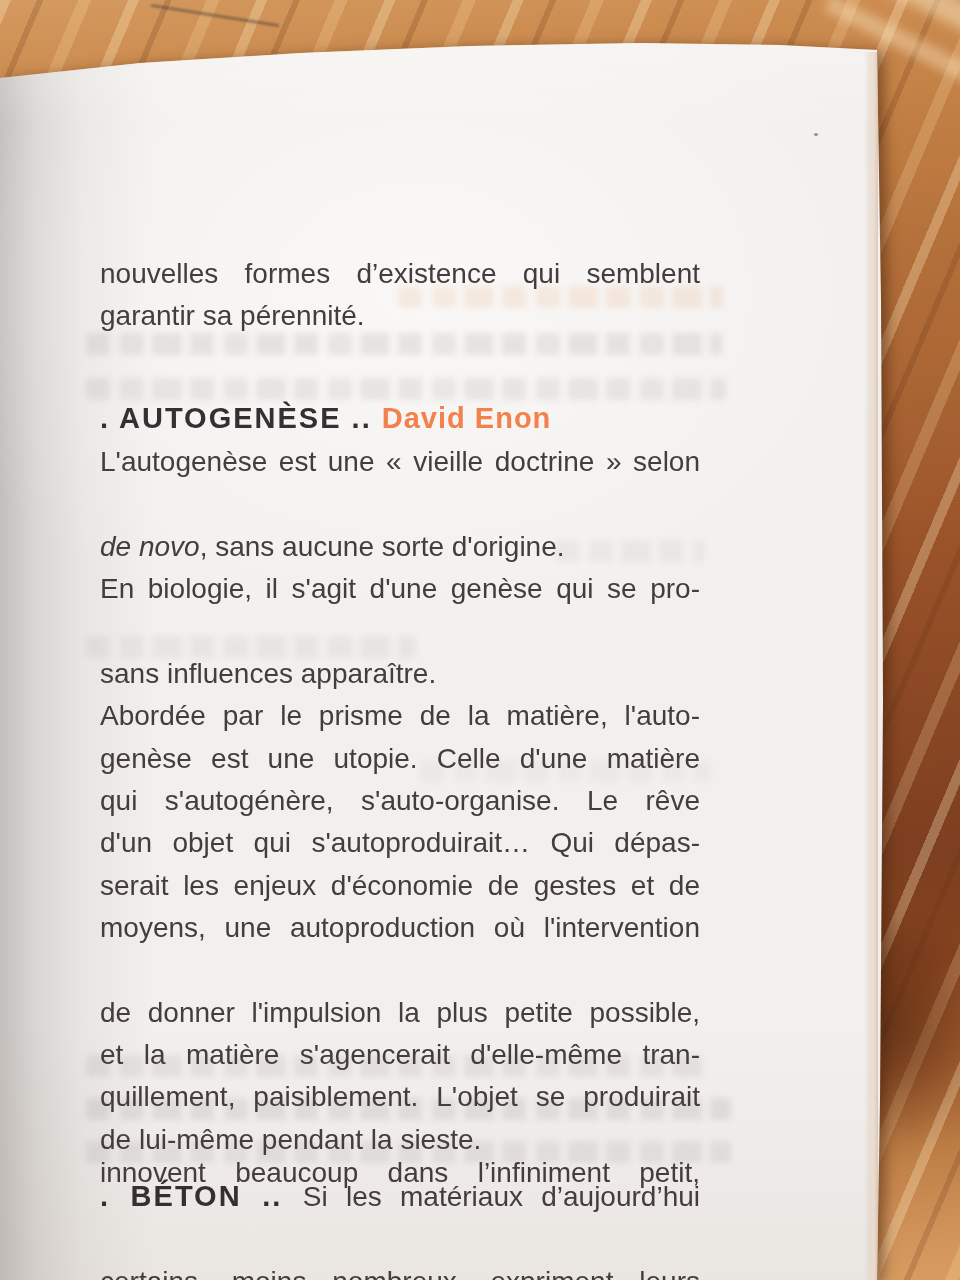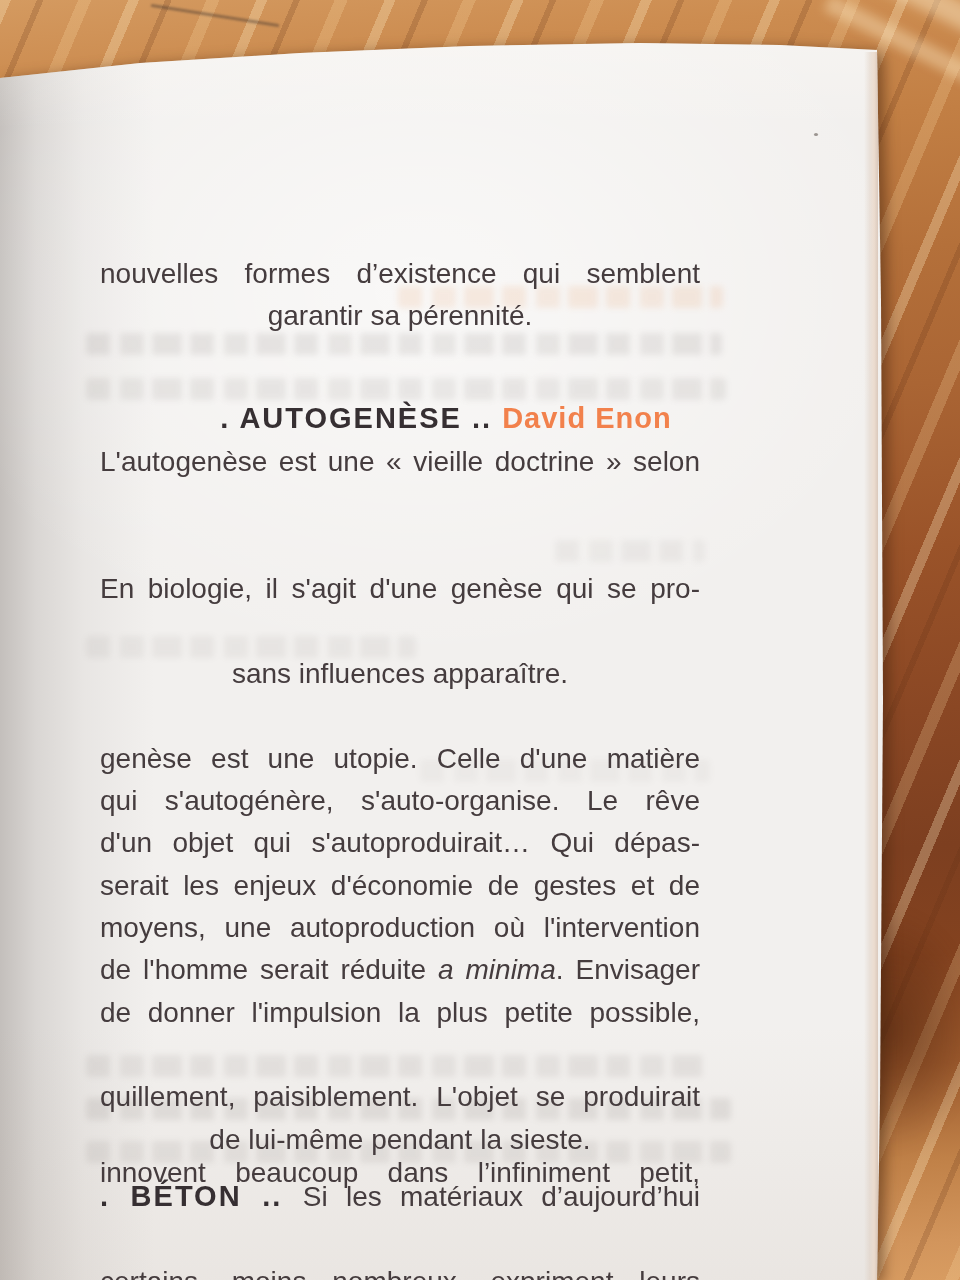--- a/index.html
+++ b/index.html
@@ -48,21 +48,21 @@
       rgba(235,217,202,0.85) 72%, rgba(198,168,146,0.55) 100%);}
   .dust-speck{position:absolute;left:814px;top:133px;width:4px;height:3px;
     background:#6b625c;border-radius:50%;opacity:.65;}
 
   
   .ghost{position:absolute;height:22px;border-radius:4px;filter:blur(3px);}
 
   
   .text-column{position:absolute;left:100px;top:0;width:600px;height:1280px;}
   .line{position:absolute;left:0;width:100%;line-height:43px;font-size:28px;
-    color:var(--ink,#453c3e);white-space:nowrap;text-align:center;}
+    color:var(--ink,#453c3e);white-space:nowrap;text-align:left;}
   .line.j{white-space:normal;text-align:justify;text-align-last:justify;
     -moz-text-align-last:justify;text-justify:inter-word;}
   .s-n{font-style:normal;}
   .s-i{font-style:italic;}
   .s-b{font-weight:700;font-size:29px;letter-spacing:2px;color:var(--head,#362f32);}
   .s-o{font-weight:700;font-size:29px;letter-spacing:1px;color:var(--accent,#f2814c);}
 </style>
 </head>
 <body>
 
@@ -90,31 +90,33 @@
           <div class="ghost" style="left: 86px; top: 636px; width: 330px; opacity: 0.16; background: repeating-linear-gradient(90deg, rgba(120, 112, 108, 0.55) 0px, rgba(120, 112, 108, 0.55) 24px, rgba(120, 112, 108, 0) 24px, rgba(120, 112, 108, 0) 34px, rgba(120, 112, 108, 0.5) 34px, rgba(120, 112, 108, 0.5) 58px, rgba(120, 112, 108, 0) 58px, rgba(120, 112, 108, 0) 66px, rgba(120, 112, 108, 0.55) 66px, rgba(120, 112, 108, 0.55) 96px, rgba(120, 112, 108, 0) 96px, rgba(120, 112, 108, 0) 104px);"></div>
           <div class="ghost" style="left: 420px; top: 760px; width: 290px; opacity: 0.1; background: repeating-linear-gradient(90deg, rgba(120, 112, 108, 0.55) 0px, rgba(120, 112, 108, 0.55) 24px, rgba(120, 112, 108, 0) 24px, rgba(120, 112, 108, 0) 34px, rgba(120, 112, 108, 0.5) 34px, rgba(120, 112, 108, 0.5) 58px, rgba(120, 112, 108, 0) 58px, rgba(120, 112, 108, 0) 66px, rgba(120, 112, 108, 0.55) 66px, rgba(120, 112, 108, 0.55) 96px, rgba(120, 112, 108, 0) 96px, rgba(120, 112, 108, 0) 104px);"></div>
           <div class="ghost" style="left: 86px; top: 1055px; width: 620px; opacity: 0.22; background: repeating-linear-gradient(90deg, rgba(120, 112, 108, 0.55) 0px, rgba(120, 112, 108, 0.55) 24px, rgba(120, 112, 108, 0) 24px, rgba(120, 112, 108, 0) 34px, rgba(120, 112, 108, 0.5) 34px, rgba(120, 112, 108, 0.5) 58px, rgba(120, 112, 108, 0) 58px, rgba(120, 112, 108, 0) 66px, rgba(120, 112, 108, 0.55) 66px, rgba(120, 112, 108, 0.55) 96px, rgba(120, 112, 108, 0) 96px, rgba(120, 112, 108, 0) 104px);"></div>
           <div class="ghost" style="left: 86px; top: 1098px; width: 645px; opacity: 0.26; background: repeating-linear-gradient(90deg, rgba(120, 112, 108, 0.55) 0px, rgba(120, 112, 108, 0.55) 24px, rgba(120, 112, 108, 0) 24px, rgba(120, 112, 108, 0) 34px, rgba(120, 112, 108, 0.5) 34px, rgba(120, 112, 108, 0.5) 58px, rgba(120, 112, 108, 0) 58px, rgba(120, 112, 108, 0) 66px, rgba(120, 112, 108, 0.55) 66px, rgba(120, 112, 108, 0.55) 96px, rgba(120, 112, 108, 0) 96px, rgba(120, 112, 108, 0) 104px);"></div>
           <div class="ghost" style="left: 86px; top: 1141px; width: 645px; opacity: 0.22; background: repeating-linear-gradient(90deg, rgba(120, 112, 108, 0.55) 0px, rgba(120, 112, 108, 0.55) 24px, rgba(120, 112, 108, 0) 24px, rgba(120, 112, 108, 0) 34px, rgba(120, 112, 108, 0.5) 34px, rgba(120, 112, 108, 0.5) 58px, rgba(120, 112, 108, 0) 58px, rgba(120, 112, 108, 0) 66px, rgba(120, 112, 108, 0.55) 66px, rgba(120, 112, 108, 0.55) 96px, rgba(120, 112, 108, 0) 96px, rgba(120, 112, 108, 0) 104px);"></div>
         </div>
 
       <div class="text-column" id="text-column">
           <div class="line j" style="top: 252px;"><span class="s-n">nouvelles formes d’existence qui semblent</span></div>
           <div class="line" style="top: 294px;"><span class="s-n">garantir sa pérennité.</span></div>
-          <div class="line" style="top: 397px; margin-left: 46px;"><span class="s-b">. </span><span class="s-b">AUTOGENÈSE</span><span class="s-b"> .. </span><span class="s-o">David Enon</span></div>
+          <div class="line" style="top: 397px;"><span class="s-b">. </span><span class="s-b">AUTOGENÈSE</span><span class="s-b"> .. </span><span class="s-o">David Enon</span></div>
           <div class="line j" style="top: 440px;"><span class="s-n">L'autogenèse est une «&nbsp;vieille doctrine&nbsp;» selon</span></div>
+          <div class="line" style="top: 525px;"><span class="s-i">de novo</span><span class="s-n">, sans aucune sorte d'origine.</span></div>
           <div class="line j" style="top: 567px;"><span class="s-n">En biologie, il s'agit d'une genèse qui se pro-</span></div>
           <div class="line" style="top: 652px;"><span class="s-n">sans influences apparaître.</span></div>
+          <div class="line j" style="top: 694px;"><span class="s-n">Abordée par le prisme de la matière, l'auto-</span></div>
           <div class="line j" style="top: 737px;"><span class="s-n">genèse est une utopie. Celle d'une matière</span></div>
           <div class="line j" style="top: 779px;"><span class="s-n">qui s'autogénère, s'auto-organise. Le rêve</span></div>
           <div class="line j" style="top: 821px;"><span class="s-n">d'un objet qui s'autoproduirait… Qui dépas-</span></div>
           <div class="line j" style="top: 864px;"><span class="s-n">serait les enjeux d'économie de gestes et de</span></div>
           <div class="line j" style="top: 906px;"><span class="s-n">moyens, une autoproduction où l'intervention</span></div>
-          <div class="line j" style="top: 948px;"><span class="s-n">de l'homme serait réduite </span><span class="s-i">a minima</span><span class="s-n">. Envisager</span></div>
           <div class="line j" style="top: 991px;"><span class="s-n">de donner l'impulsion la plus petite possible,</span></div>
+          <div class="line j" style="top: 1033px;"><span class="s-n">et la matière s'agencerait d'elle-même tran-</span></div>
           <div class="line j" style="top: 1075px;"><span class="s-n">quillement, paisiblement. L'objet se produirait</span></div>
           <div class="line" style="top: 1118px;"><span class="s-n">de lui-même pendant la sieste.</span></div>
           <div class="line j" style="top: 1175px;"><span class="s-b">. </span><span class="s-b">BÉTON</span><span class="s-b"> .. </span><span class="s-n">Si les matériaux d’aujourd’hui</span></div>
           <div class="line j" style="top: 1151px;"><span class="s-n">innovent beaucoup dans l’infiniment petit,</span></div>
           <div class="line j" style="top: 1260px;"><span class="s-n">certains, moins nombreux, expriment leurs</span></div>
         </div>
     </div>
   </div>
 </div>
 

